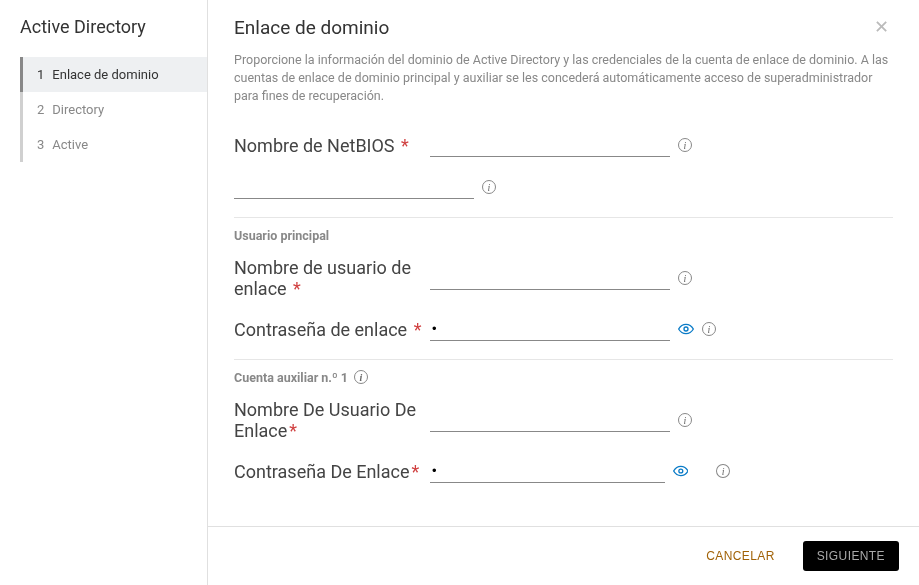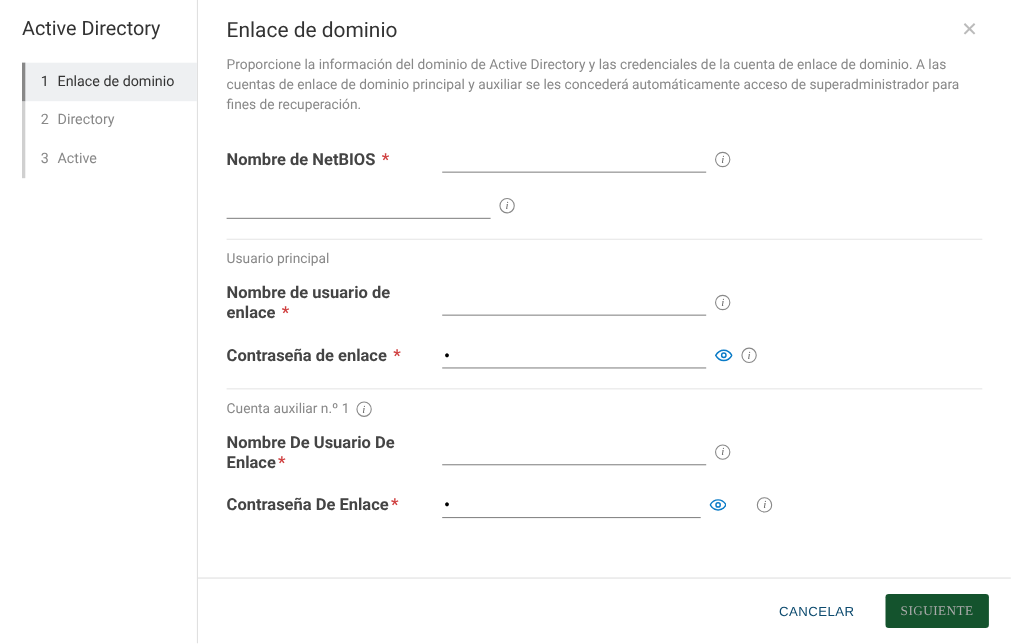--- a/index.html
+++ b/index.html
@@ -6,21 +6,21 @@
     body {
       font-family: -apple-system, BlinkMacSystemFont, "Segoe UI", Roboto, Arial, sans-serif;
       width: 919px;
       height: 585px;
       background: #fff;
       color: #333;
       display: flex;
       overflow: hidden;
     }
     .sidebar {
-      width: 180px;
+      width: 208px;
       border-right: 1px solid #e0e0e0;
       padding-top: 16px;
     }
     .sidebar-title {
       font-size: 18px;
       font-weight: 400;
       color: #333;
       padding: 0 20px 20px 20px;
     }
     .steps-list {
@@ -77,23 +77,23 @@
       flex: 1;
       overflow-y: auto;
     }
     .form-row {
       display: flex;
       align-items: center;
       margin: 14px 0 18px 0;
     }
     .form-label {
       width: 196px;
-      font-size: 15px;
+      font-size: 18px;
       color: #444;
-      font-weight: 700;
+      font-weight: 400;
     }
     .form-label .req { color: #d04040; margin-left: 2px; }
     .input-wrap {
       display: flex;
       align-items: center;
       gap: 8px;
       flex: 1;
       max-width: 300px;
     }
     .text-input {
@@ -126,49 +126,48 @@
       color: #0a7bc7;
     }
     .section-divider {
       border: none;
       border-top: 1px solid #e6e6e6;
       margin: 8px 0 10px 0;
     }
     .section-label {
       font-size: 12.5px;
       color: #888;
-      font-weight: 400;
+      font-weight: 700;
       margin-top: 10px;
       display: flex;
-      align-items: flex-end;
+      align-items: flex-start;
       gap: 6px;
     }
     .footer {
       border-top: 1px solid #e0e0e0;
       padding: 14px 20px;
       display: flex;
       justify-content: flex-end;
       gap: 14px;
       align-items: center;
     }
     .btn {
       font-size: 12px;
       letter-spacing: 0.4px;
       padding: 8px 14px;
       border: none;
       background: transparent;
       cursor: pointer;
       font-weight: 500;
     }
-    .btn-cancel { color: #0c4a6e; }
+    .btn-cancel { color: #a16207; }
     .btn-next {
-      background: #14532d;
+      background: #000000;
       color: #aaa;
       border-radius: 3px;
-      font-family: Liberation Serif, serif;
     }
   </style>
 </head>
 <body>
 
 <div class="sidebar">
   <div class="sidebar-title">Active Directory</div>
   <div class="steps-list">
     <div class="step-item active">
       <span class="step-num">1</span>

